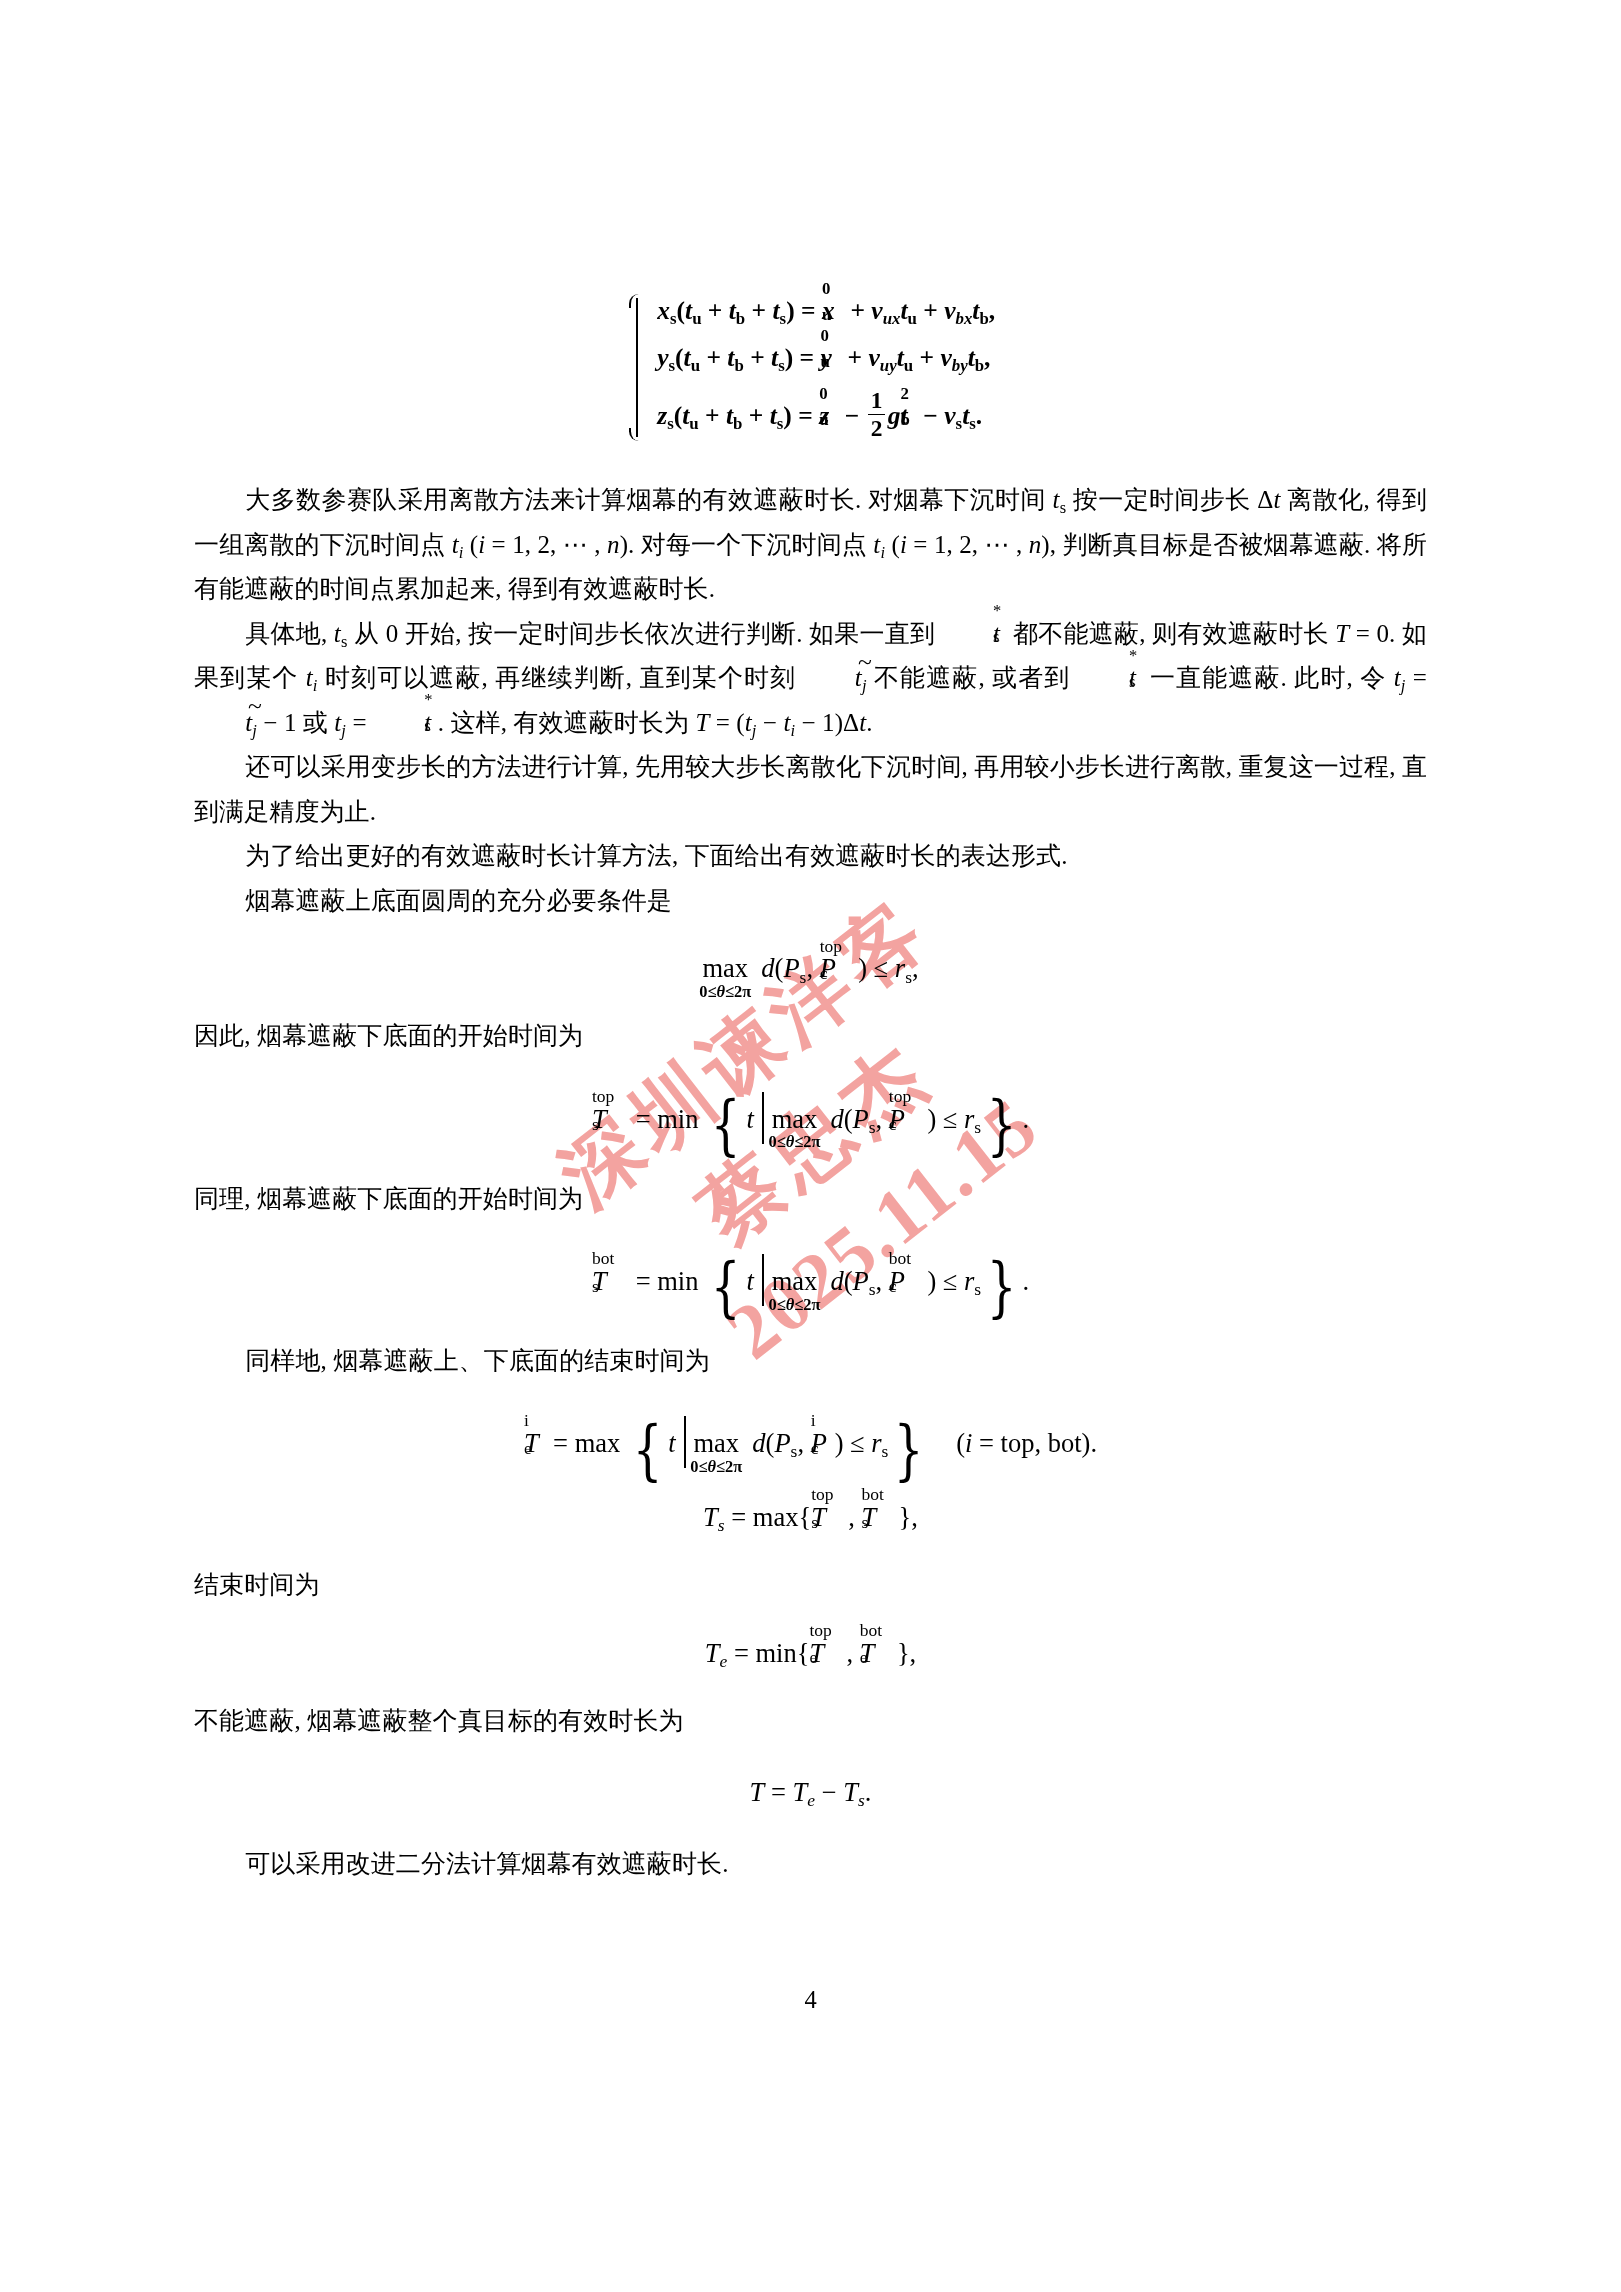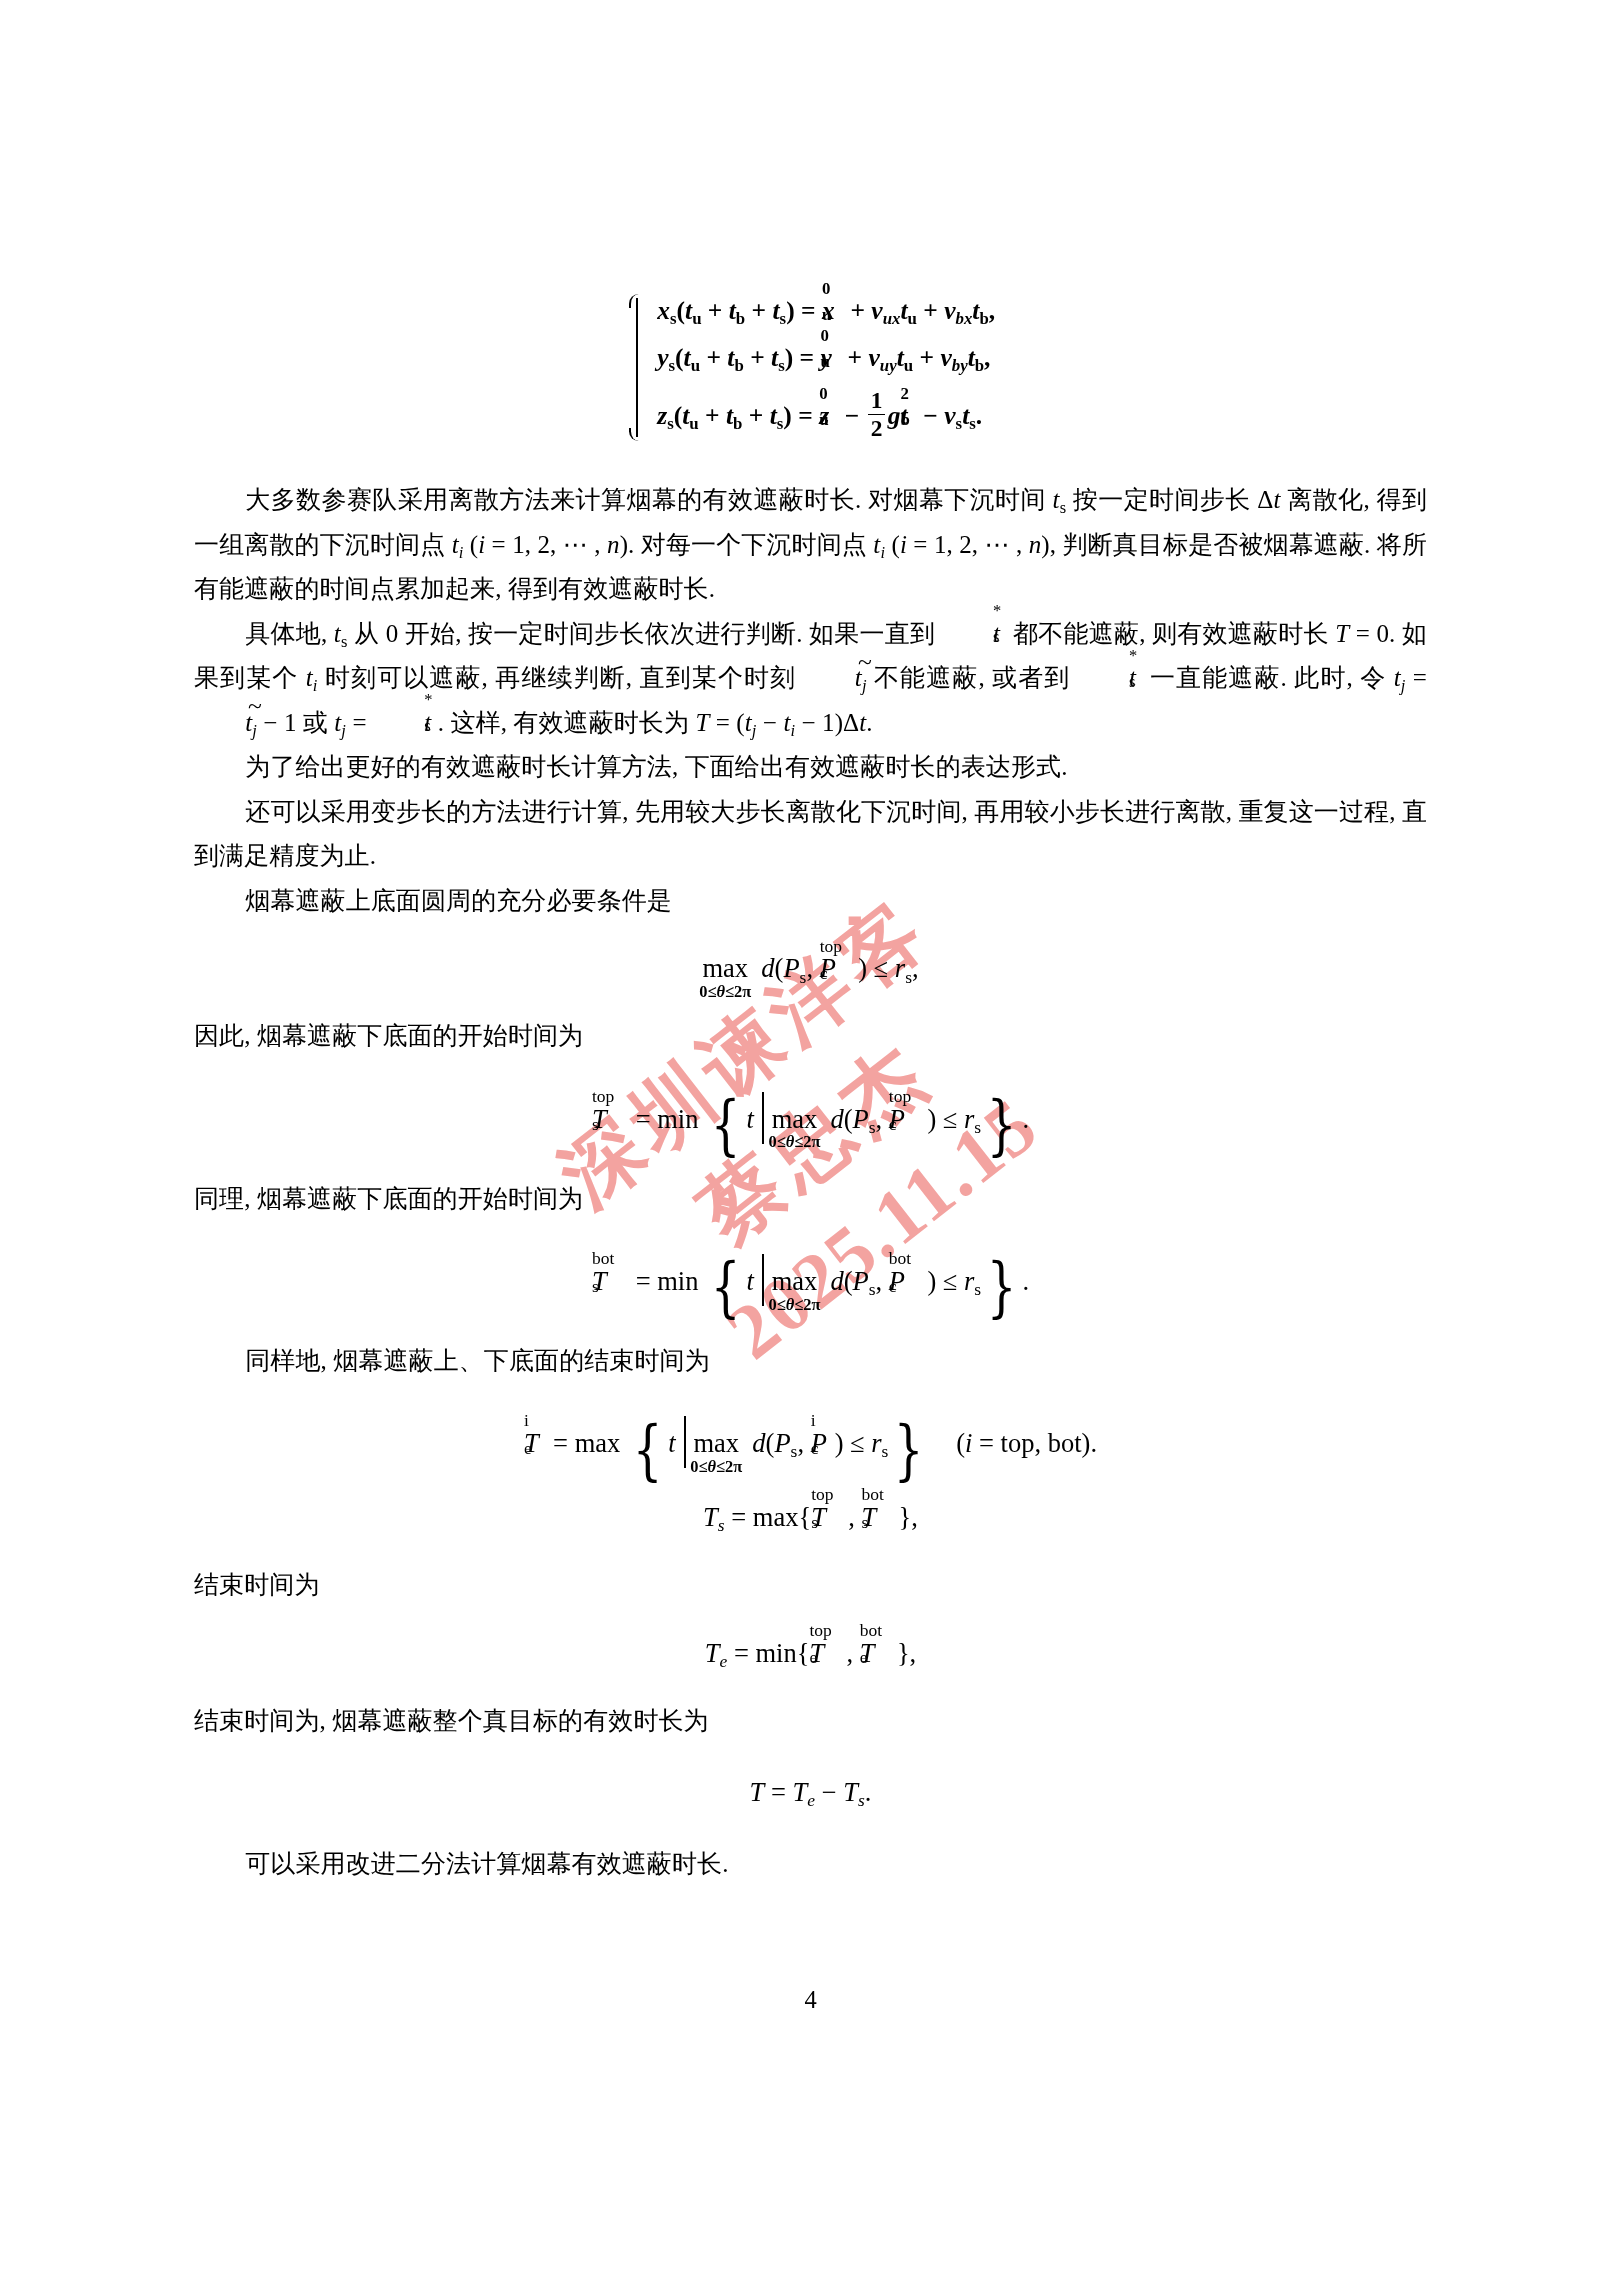--- a/index.html
+++ b/index.html
@@ -257,23 +257,23 @@
     </div>
 
     <p class="para indent">
       <span>大多数参赛队采用离散方法来计算烟幕的有效遮蔽时长. 对烟幕下沉时间 </span><span class="mathf"><i class="v">t</i><sub>s</sub></span><span> 按一定时间步长 </span><span class="mathf">Δ<i class="v">t</i></span><span> 离散化, 得到一组离散的下沉时间点 </span><span class="mathf"><i class="v">t</i><sub class="sbi">i</sub> (<i class="v">i</i> = 1, 2, ⋯ , <i class="v">n</i>)</span><span>. 对每一个下沉时间点 </span><span class="mathf"><i class="v">t</i><sub class="sbi">i</sub> (<i class="v">i</i> = 1, 2, ⋯ , <i class="v">n</i>)</span><span>, 判断真目标是否被烟幕遮蔽. 将所有能遮蔽的时间点累加起来, 得到有效遮蔽时长.</span>
     </p>
 
     <p class="para indent">
       <span>具体地, </span><span class="mathf"><i class="v">t</i><sub>s</sub></span><span> 从 0 开始, 按一定时间步长依次进行判断. 如果一直到 </span><span class="mathf"><span class="updown"><i class="v">t</i><span class="u">*</span><span class="d">s</span><span class="pad">s</span></span></span><span> 都不能遮蔽, 则有效遮蔽时长 </span><span class="mathf"><i class="v">T</i> = 0</span><span>. 如果到某个 </span><span class="mathf"><i class="v">t</i><sub class="sbi">i</sub></span><span> 时刻可以遮蔽, 再继续判断, 直到某个时刻 </span><span class="mathf"><span class="tilde-over"><span class="tl">~</span><i class="v">t</i></span><sub class="sbi">j</sub></span><span> 不能遮蔽, 或者到 </span><span class="mathf"><span class="updown"><i class="v">t</i><span class="u">*</span><span class="d">s</span><span class="pad">s</span></span></span><span> 一直能遮蔽. 此时, 令 </span><span class="mathf"><i class="v">t</i><sub class="sbi">j</sub> = <span class="tilde-over"><span class="tl">~</span><i class="v">t</i></span><sub class="sbi">j</sub> − 1</span><span> 或 </span><span class="mathf"><i class="v">t</i><sub class="sbi">j</sub> = <span class="updown"><i class="v">t</i><span class="u">*</span><span class="d">s</span><span class="pad">s</span></span></span><span>. 这样, 有效遮蔽时长为 </span><span class="mathf"><i class="v">T</i> = (<i class="v">t</i><sub class="sbi">j</sub> − <i class="v">t</i><sub class="sbi">i</sub> − 1)Δ<i class="v">t</i></span><span>.</span>
     </p>
 
+    <p class="para indent">还可以采用变步长的方法进行计算, 先用较大步长离散化下沉时间, 再用较小步长进行离散, 重复这一过程, 直到满足精度为止.</p>
+
     <p class="para indent">为了给出更好的有效遮蔽时长计算方法, 下面给出有效遮蔽时长的表达形式.</p>
-
-    <p class="para indent">还可以采用变步长的方法进行计算, 先用较大步长离散化下沉时间, 再用较小步长进行离散, 重复这一过程, 直到满足精度为止.</p>
 
     <p class="para indent">烟幕遮蔽上底面圆周的充分必要条件是</p>
 
     <div class="eq-center mathf eq-gap-md">
       <span class="oplim"><span class="opname">max</span><span class="lim">0≤<i class="v">θ</i>≤2π</span></span>&nbsp;&nbsp;<i class="v">d</i>(<i class="v">P</i><sub>s</sub>, <span class="updown"><i class="v">P</i><span class="u">top</span><span class="d">c</span><span class="pad">top</span></span>) ≤ <i class="v">r</i><sub>s</sub>,
     </div>
 
     <p class="para">因此, 烟幕遮蔽下底面的开始时间为</p>
 
     <div class="eq-center mathf eq-gap-lg">
@@ -296,21 +296,21 @@
     <div class="eq-center mathf eq-gap-md">
       <i class="v">T</i><sub class="sbi">s</sub> = <span class="up">max</span>{<span class="updown"><i class="v">T</i><span class="u">top</span><span class="d">s</span><span class="pad">top</span></span>, <span class="updown"><i class="v">T</i><span class="u">bot</span><span class="d">s</span><span class="pad">bot</span></span>},
     </div>
 
     <p class="para">结束时间为</p>
 
     <div class="eq-center mathf eq-gap-md">
       <i class="v">T</i><sub class="sbi">e</sub> = <span class="up">min</span>{<span class="updown"><i class="v">T</i><span class="u">top</span><span class="d sbi">e</span><span class="pad">top</span></span>, <span class="updown"><i class="v">T</i><span class="u">bot</span><span class="d sbi">e</span><span class="pad">bot</span></span>},
     </div>
 
-    <p class="para">结束时间为, 烟幕遮蔽整个真目标的有效时长为</p>
+    <p class="para">不能遮蔽, 烟幕遮蔽整个真目标的有效时长为</p>
 
     <div class="eq-center mathf eq-gap-lg">
       <i class="v">T</i> = <i class="v">T</i><sub class="sbi">e</sub> − <i class="v">T</i><sub class="sbi">s</sub>.
     </div>
 
     <p class="para indent lead">可以采用改进二分法计算烟幕有效遮蔽时长.</p>
 
   </div>
 
   <div class="page-number">4</div>

